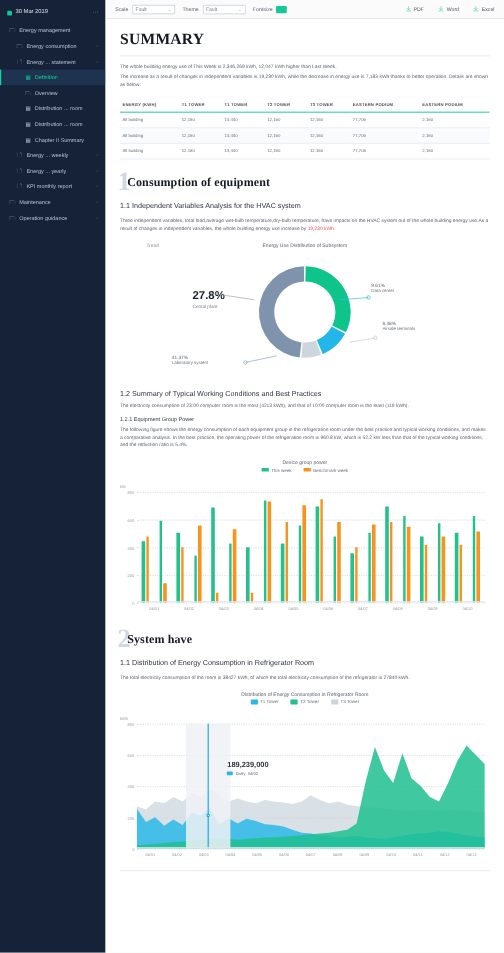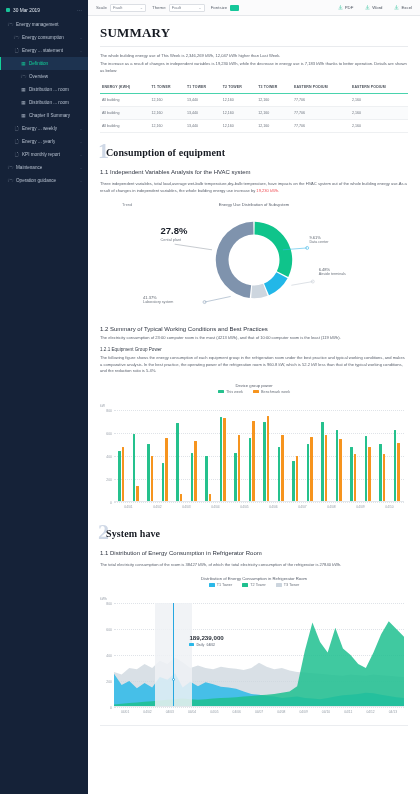--- a/index.html
+++ b/index.html
@@ -351,21 +351,21 @@
        A 52 52 0 0 0 145.706228388188 124.79799763139752 Z" fill="#22b7e8"></path>
               <path d="M 127.87746649954009 172.8481081536578
        A 78 78 0 0 1 94.25999943503456 177.78851067808276
        L 96.1733329566897 151.85900711872185
        A 52 52 0 0 0 118.58497766636006 148.56540543577185 Z" fill="#cdd6df"></path>
               <path d="M 91.27809979814128 177.51082799756958
        A 78 78 0 0 1 98.50259949282415 22.014374454511753
        L 99.0017329952161 48.0095829696745
        A 52 52 0 0 0 94.18539986542751 151.67388533171305 Z" fill="#7f93ad"></path>
             </svg>
-            <div class="donut-cb" style="left: 24%; top: 18px;">
+            <div class="donut-cb" style="left: 24%; top: 34px;">
               <div class="cb-big">27.8%</div>
               <div class="cb-sm">Cental plant</div>
             </div>
             <div class="lab" style="left: 68%; top: 28px;"><b>9.61%</b><span>Data center</span></div>
             <div class="lab" style="left: 71%; top: 60px;"><b>6.48%</b><span>Airside terminals</span></div>
             <div class="lab" style="left: 14%; top: 88px;"><b>41.37%</b><span>Laboratory system</span></div>
             <svg viewBox="0 0 330 108" style="position: absolute; left: 0px; top: 0px; width: 100%; height: 108px;">
               <path d="M80 36 L120 42" stroke="#9aa1ab" stroke-width=".6" fill="none"></path>
               <path d="M196 42 L222 40" stroke="#3ab6e8" stroke-width=".6" fill="none"></path>
               <circle cx="222" cy="40" r="1.6" fill="none" stroke="#3ab6e8" stroke-width=".6"></circle>

